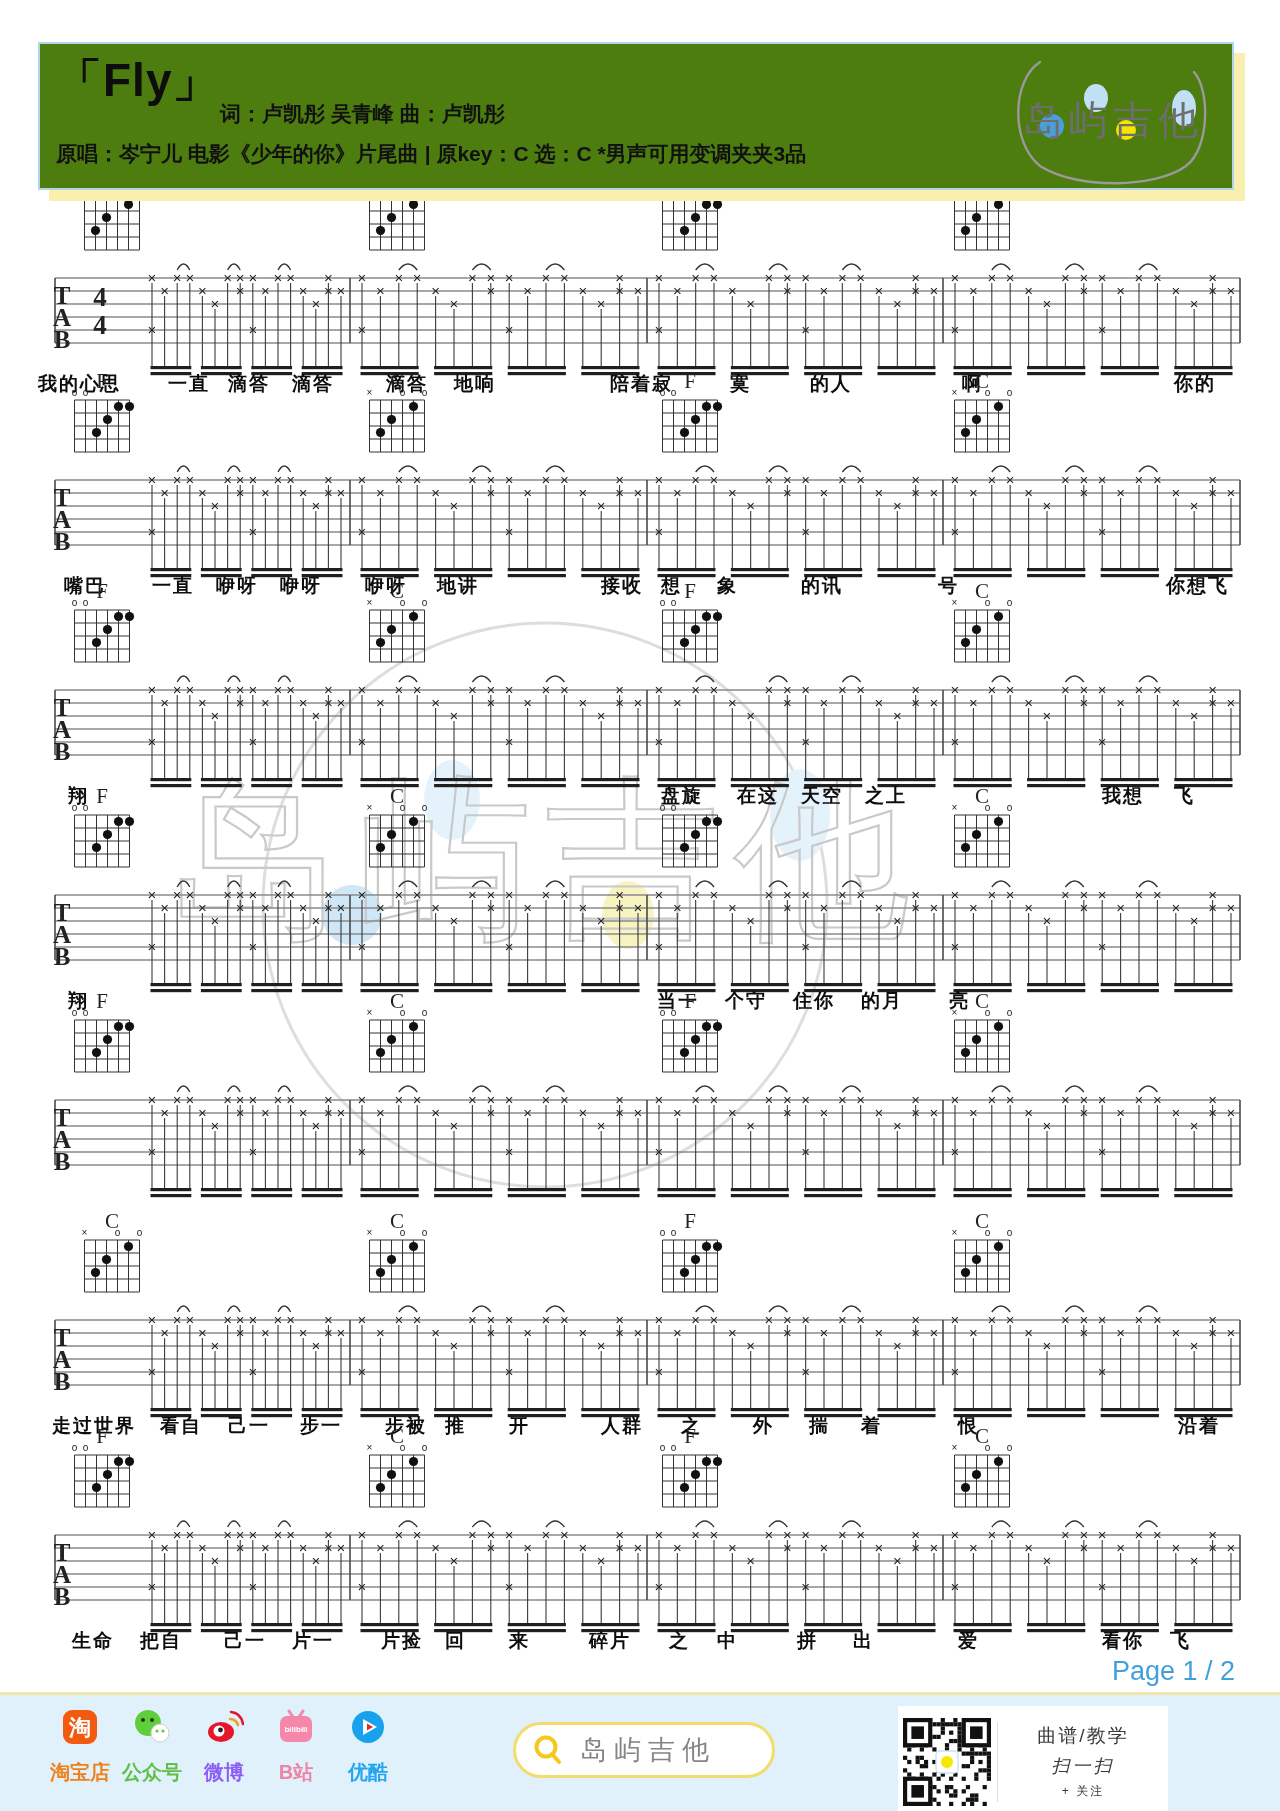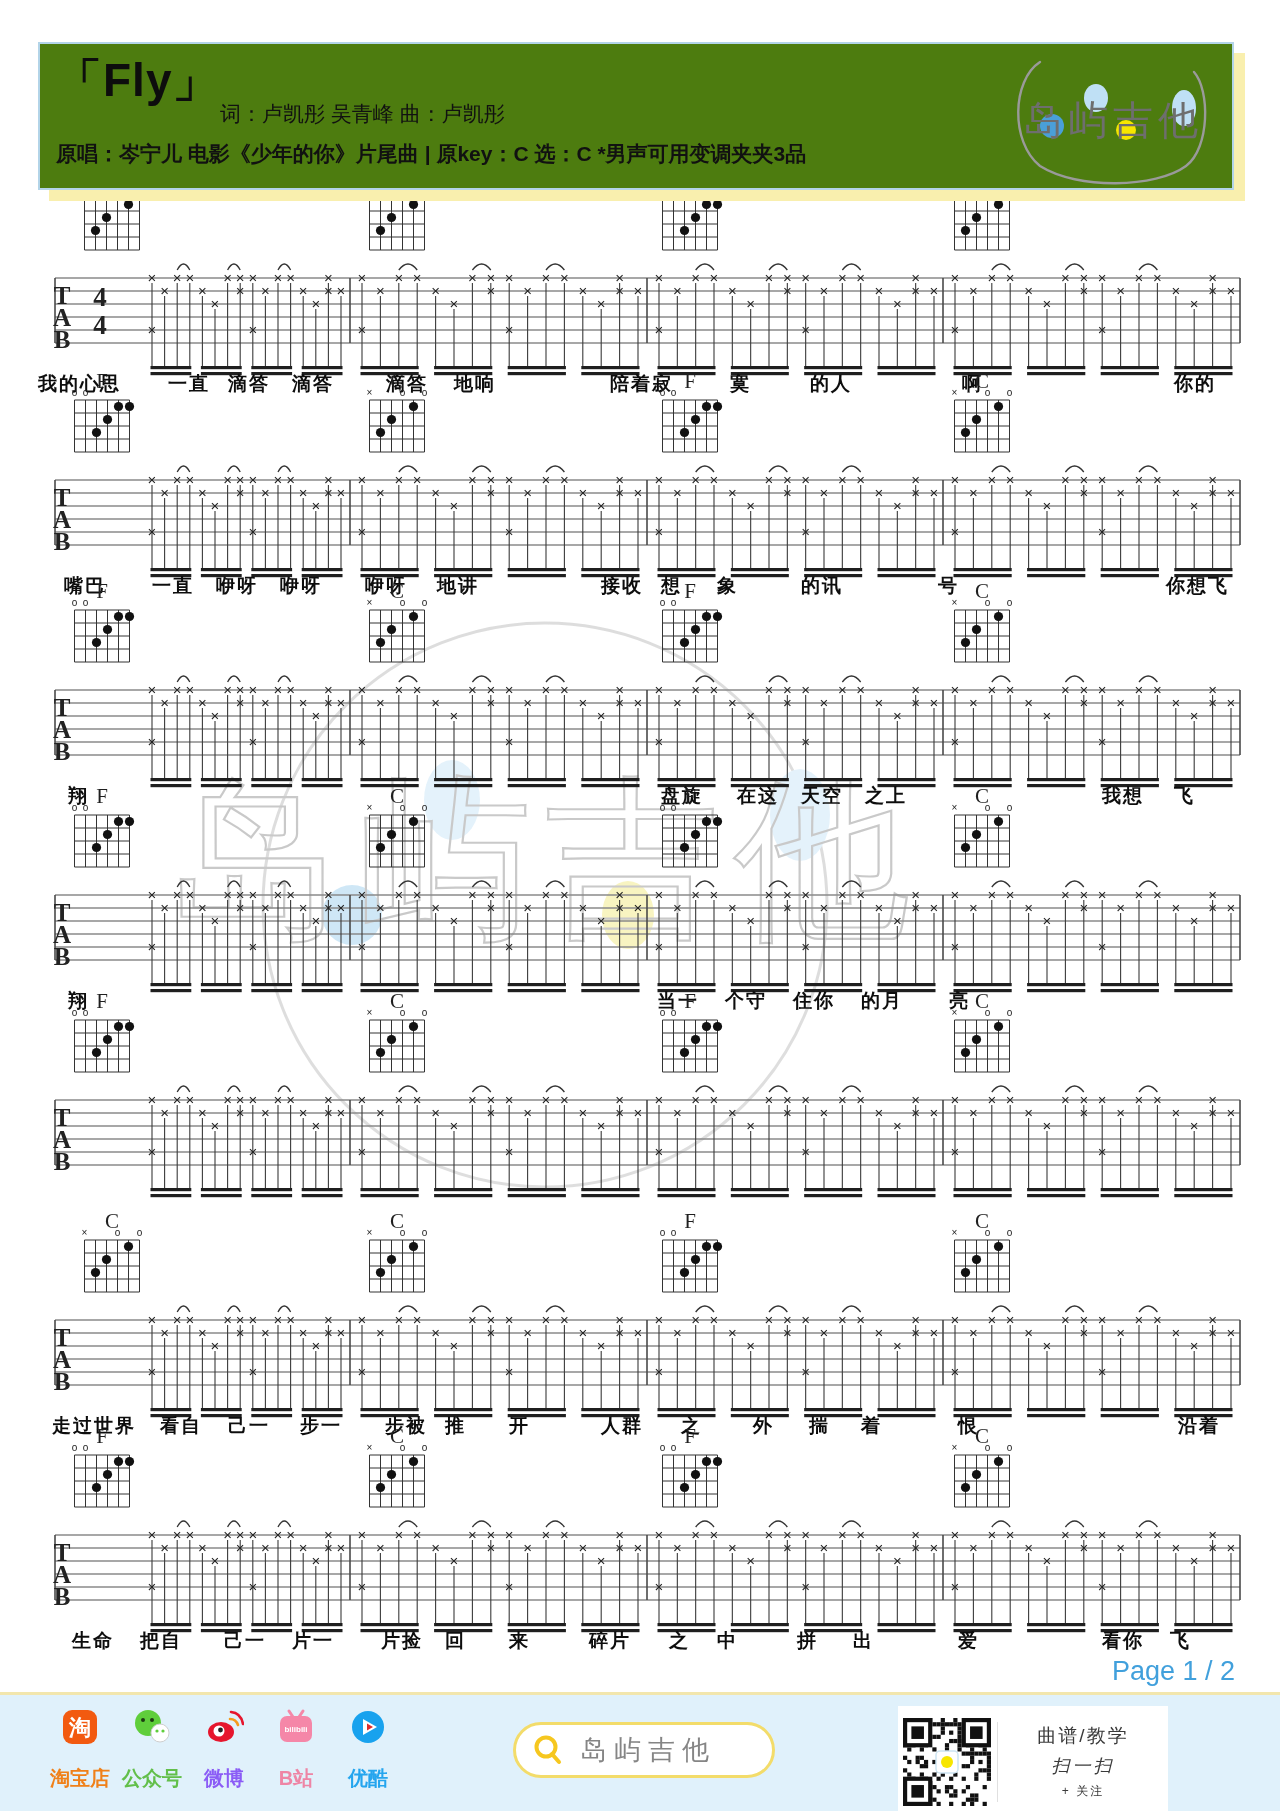--- a/index.html
+++ b/index.html
@@ -3,32 +3,32 @@
 <meta charset="utf-8">
 <style>
   html,body{margin:0;padding:0;background:#fff;}
   .page{position:relative;width:1280px;height:1811px;background:#ffffff;overflow:hidden;
         font-family:"Liberation Sans",sans-serif;}
   #score-svg{position:absolute;left:0;top:0;}
   
   .header{position:absolute;left:38px;top:42px;width:1196px;height:148px;background:#4d7c0f;
           border:2px solid #b3d4e8;box-shadow:11px 11px 0 #f9efae;box-sizing:border-box;}
   .title{position:absolute;left:16px;top:6px;font-size:46px;font-weight:700;color:#0d0d0d;letter-spacing:1px;}
-  .credits{position:absolute;left:180px;top:56px;font-size:21px;font-weight:400;color:#111;}
+  .credits{position:absolute;left:180px;top:56px;font-size:21px;font-weight:700;color:#111;}
   .subtitle{position:absolute;left:16px;top:96px;font-size:21px;font-weight:700;color:#111;}
   .logo-svg{position:absolute;right:16px;top:2px;}
   
   .page-indicator{position:absolute;left:1020px;top:1656px;width:215px;text-align:right;
                   color:#41a0dc;font-size:27px;}
   
   .footer{position:absolute;left:0;top:1692px;width:1280px;height:119px;background:#e0f1fb;
           border-top:3px solid #f2e6ad;box-sizing:border-box;}
   .footer-links{position:absolute;left:44px;top:12px;display:flex;}
   .flink{width:72px;text-align:center;cursor:pointer;}
-  .flink .lbl{display:block;margin-top:14px;font-size:20px;font-weight:700;}
+  .flink .lbl{display:block;margin-top:8px;font-size:20px;font-weight:700;}
   .search-pill{position:absolute;left:513px;top:27px;width:262px;height:56px;background:#fff;
                border:3px solid #f3dc6a;border-radius:30px;display:flex;align-items:center;
                box-sizing:border-box;cursor:pointer;}
   .search-pill span{margin-left:14px;font-size:27px;color:#858585;letter-spacing:7px;}
   .qr-panel{position:absolute;left:898px;top:11px;width:270px;height:111px;background:#fff;
             display:flex;align-items:center;}
   .qr-divider{width:1px;height:80px;background:#e0e0e0;margin-left:6px;}
   .qr-text{flex:1;display:flex;flex-direction:column;align-items:center;gap:5px;color:#3a3a3a;}
   .qr-text .t1{font-size:19px;letter-spacing:2px;}
   .qr-text .t2{font-size:18px;letter-spacing:3px;font-style:italic;}

